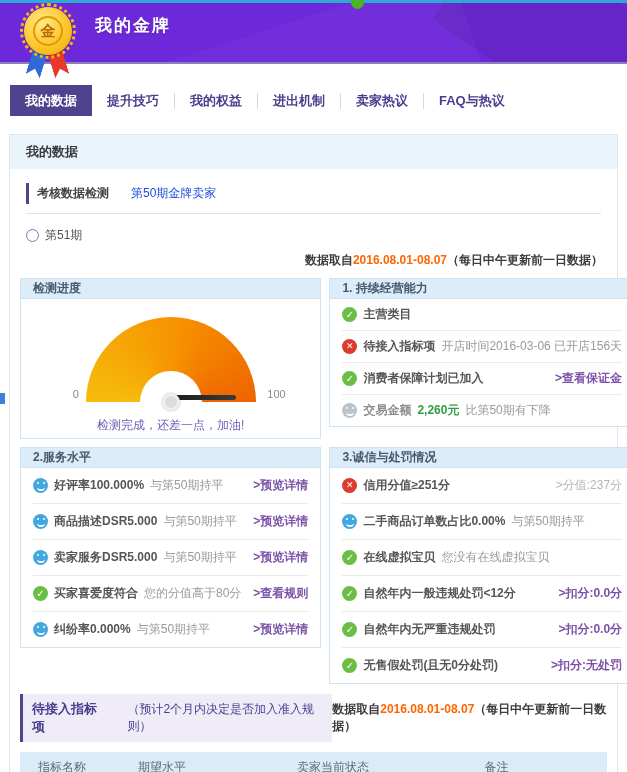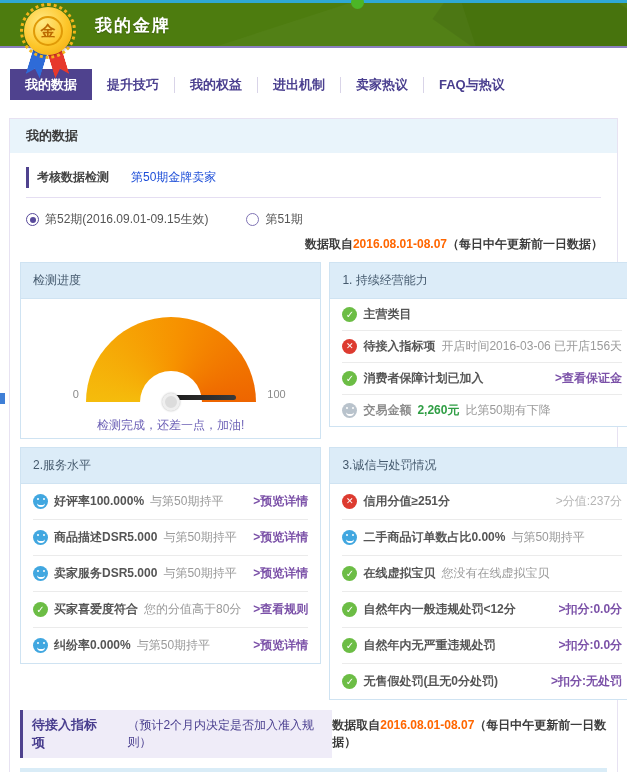--- a/index.html
+++ b/index.html
@@ -4,21 +4,21 @@
 <style>
   * { margin:0; padding:0; box-sizing:border-box; }
   html,body { width:627px; height:772px; }
   body {
     font-family:"Liberation Sans","DejaVu Sans",sans-serif;
     background:#fff; position:relative; overflow:hidden; font-size:12px; color:#555;
   }
   
   .top-strip{height:3px;background:#2fa8d5;position:relative;z-index:8}
   .green-dot{position:absolute;left:351px;top:-4px;width:13px;height:13px;border-radius:50%;background:#4cb526;z-index:9}
-  .hdr{height:43px;background:#4d7c0f;position:relative;overflow:hidden}
+  .hdr{height:59px;background:#6d28d9;position:relative;overflow:hidden}
   .hdr .poly1{position:absolute;right:-40px;top:-30px;width:220px;height:120px;background:rgba(0,0,0,.07);transform:rotate(35deg)}
   .hdr .poly2{position:absolute;left:180px;top:10px;width:300px;height:140px;background:rgba(255,255,255,.03);transform:rotate(-18deg)}
   .hdr-title{position:absolute;left:95px;top:11px;color:#fff;font-size:17px;font-weight:bold;letter-spacing:2px;text-shadow:0 1px 1px rgba(0,0,0,.25)}
   .hdr-bottom{height:2px;background:#8b7fc0}
   
   .medal{position:absolute;left:17px;top:4px;width:62px;height:80px;z-index:10}
   .ribbon{position:absolute;top:40px;width:15px;height:33px;clip-path:polygon(0 0,100% 0,100% 100%,50% 76%,0 100%)}
   .ribbon.blue{left:13px;background:#2e6bd8;transform:rotate(17deg)}
   .ribbon.red{left:33px;background:#e7382c;transform:rotate(-17deg)}
   .medal-circle{position:absolute;left:7px;top:3px;width:48px;height:48px;border-radius:50%;
@@ -44,21 +44,21 @@
   .radio-opt{display:flex;align-items:center;gap:6px;cursor:pointer;color:#555}
   .radio{width:13px;height:13px;border:1px solid #8074b5;border-radius:50%;position:relative;background:#fff;flex:0 0 auto}
   .radio.sel{border-color:#584a9b}
   .radio.sel::after{content:"";position:absolute;inset:2.5px;border-radius:50%;background:#584a9b}
   
   .data-note{text-align:right;margin:8px 14px 0;font-weight:bold;color:#3c3c3c}
   .data-note .date{color:#ff6600}
   
   .grid{display:grid;grid-template-columns:1fr 1fr;gap:8px;margin:9px 10px 0;align-items:start}
   .panel{border:1px solid #cfe3f2;background:#fff}
-  .panel-h{background:#dcecf8;border-bottom:1px solid #cfe3f2;padding:9px 12px;font-weight:normal;color:#44596d;font-size:12px}
+  .panel-h{background:#dcecf8;border-bottom:1px solid #cfe3f2;padding:1px 12px;font-weight:bold;color:#44596d;font-size:12px}
   .item{display:flex;align-items:center;gap:6px;padding:9px 12px}
   .item.tight{padding:7px 12px}
   .sep{height:1px;background:#ebebeb;margin:0 12px}
   .lbl{font-weight:bold;color:#555;white-space:nowrap}
   .desc{color:#9a9a9a;white-space:nowrap}
   .money{font-weight:bold;color:#2f9e44}
   .spacer{flex:1}
   .plink{color:#7b51a8;font-weight:bold;white-space:nowrap;cursor:pointer}
   .muted-r{color:#b5b5b5;white-space:nowrap}
   
@@ -140,24 +140,20 @@
 
   <div class="section-bar">我的数据</div>
 
   <div class="subtabs">
     <div class="subtab active">考核数据检测</div>
     <div class="subtab">第50期金牌卖家</div>
   </div>
 
   <div class="radio-row">
     <div class="radio-opt">
-      <span class="radio sel"></span>
-      <span>第52期(2016.09.01-09.15生效)</span>
-    </div>
-    <div class="radio-opt">
       <span class="radio"></span>
       <span>第51期</span>
     </div>
   </div>
 
   <div class="data-note">
     <span>数据取自</span><span class="date">2016.08.01-08.07</span><span>（每日中午更新前一日数据）</span>
   </div>
 
   <div class="grid">

